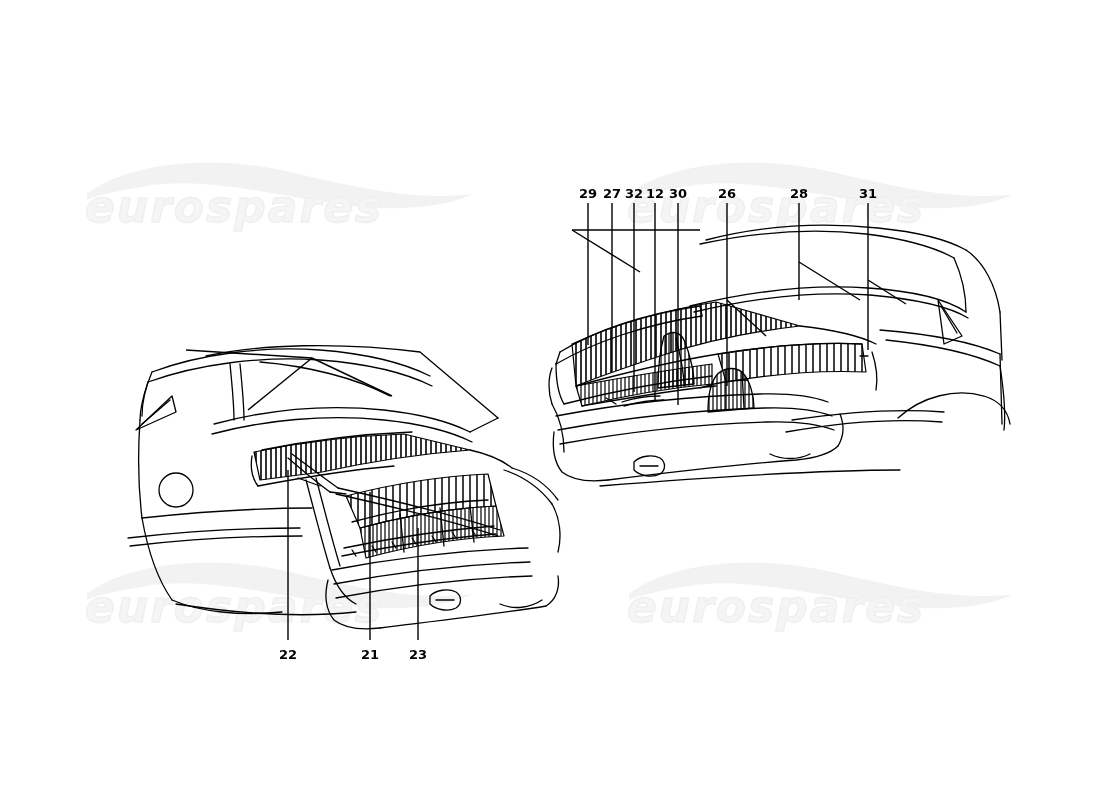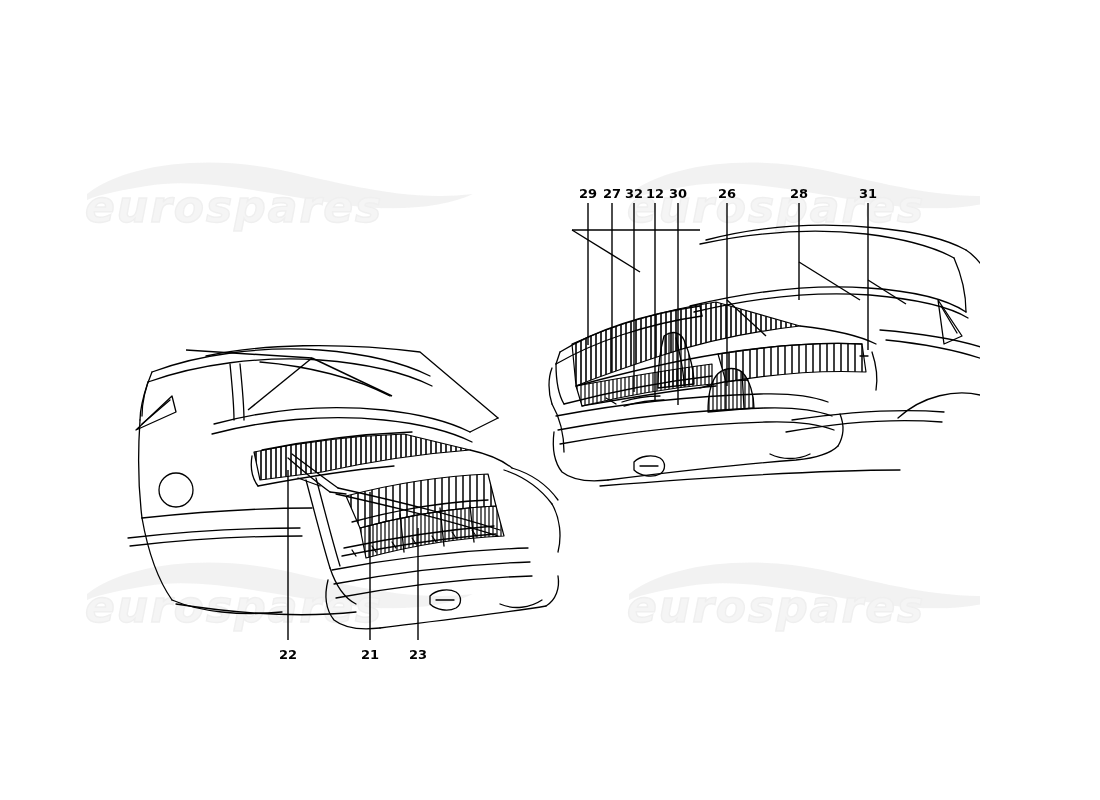--- a/index.html
+++ b/index.html
@@ -10,20 +10,21 @@
   }
   body {
     font-family: "Liberation Sans", sans-serif;
   }
   #page {
     position: relative;
     width: 980px;
     height: 800px;
     background: #0369a1;
     overflow: hidden;
+    padding-left: 31px;
   }
   #art {
     position: absolute;
     left: 0;
     top: 0;
     width: 1100px;
     height: 800px;
   }
   .wm-text {
     font-family: "DejaVu Sans", sans-serif;

